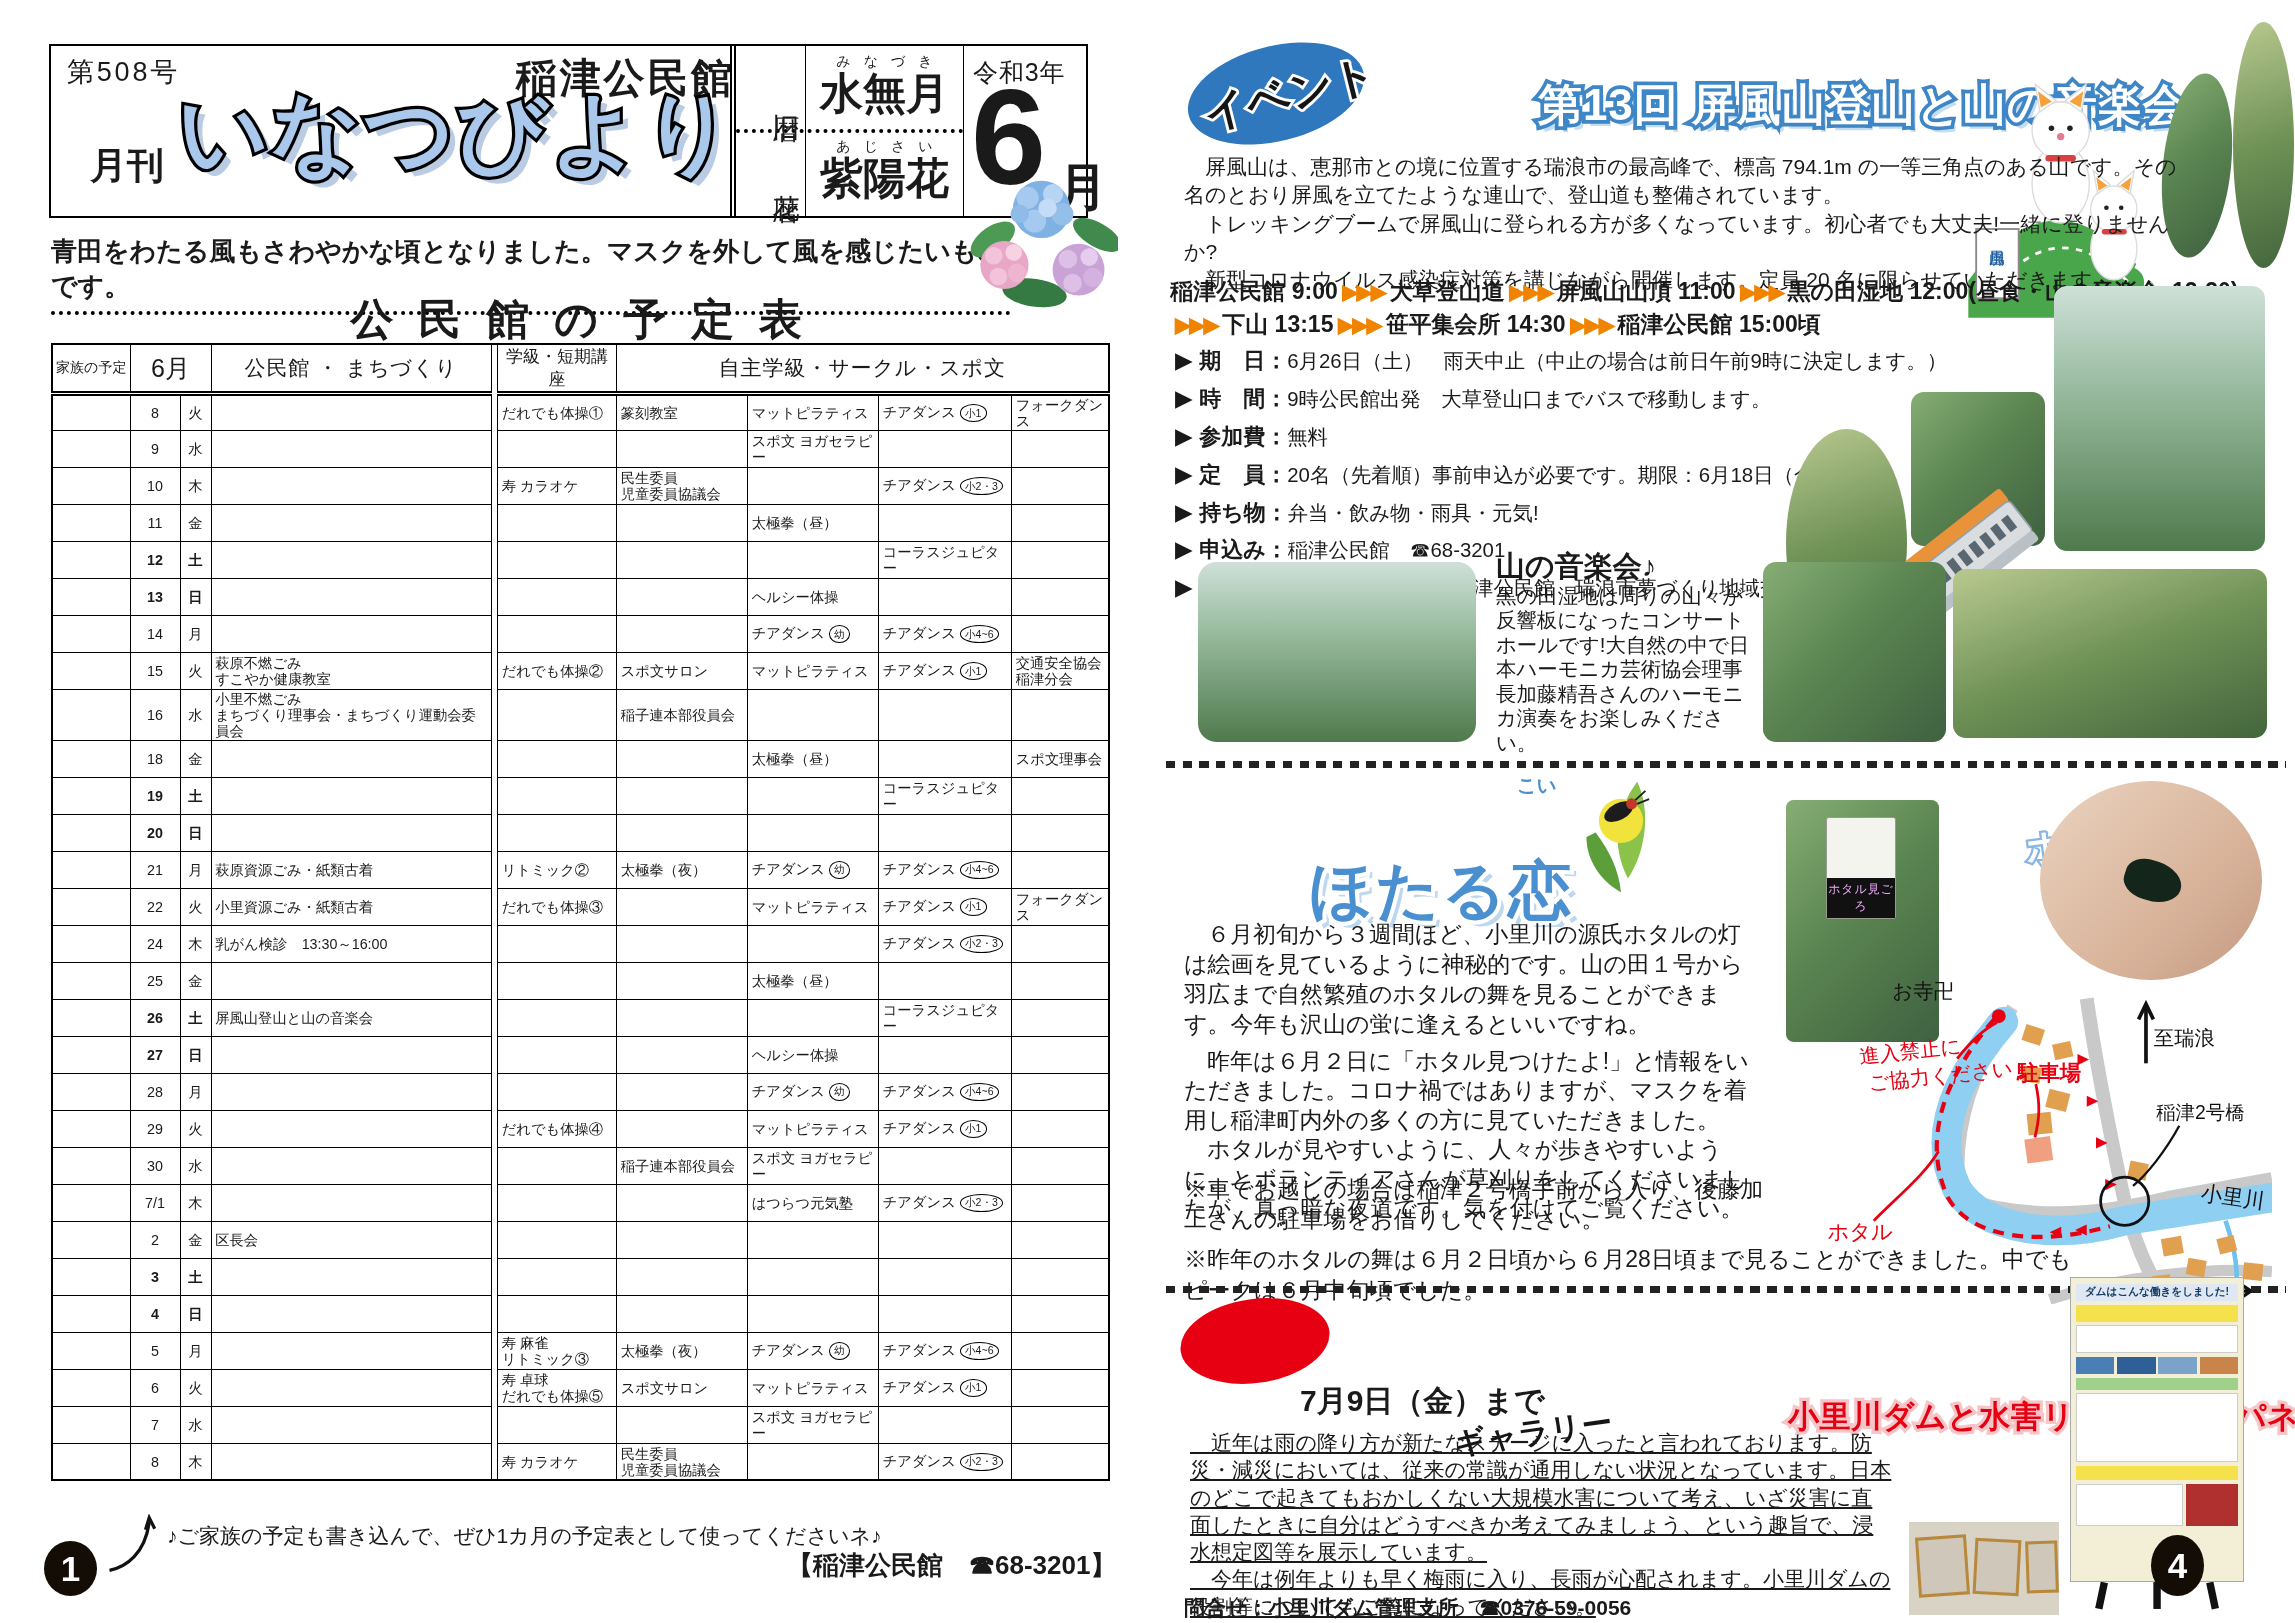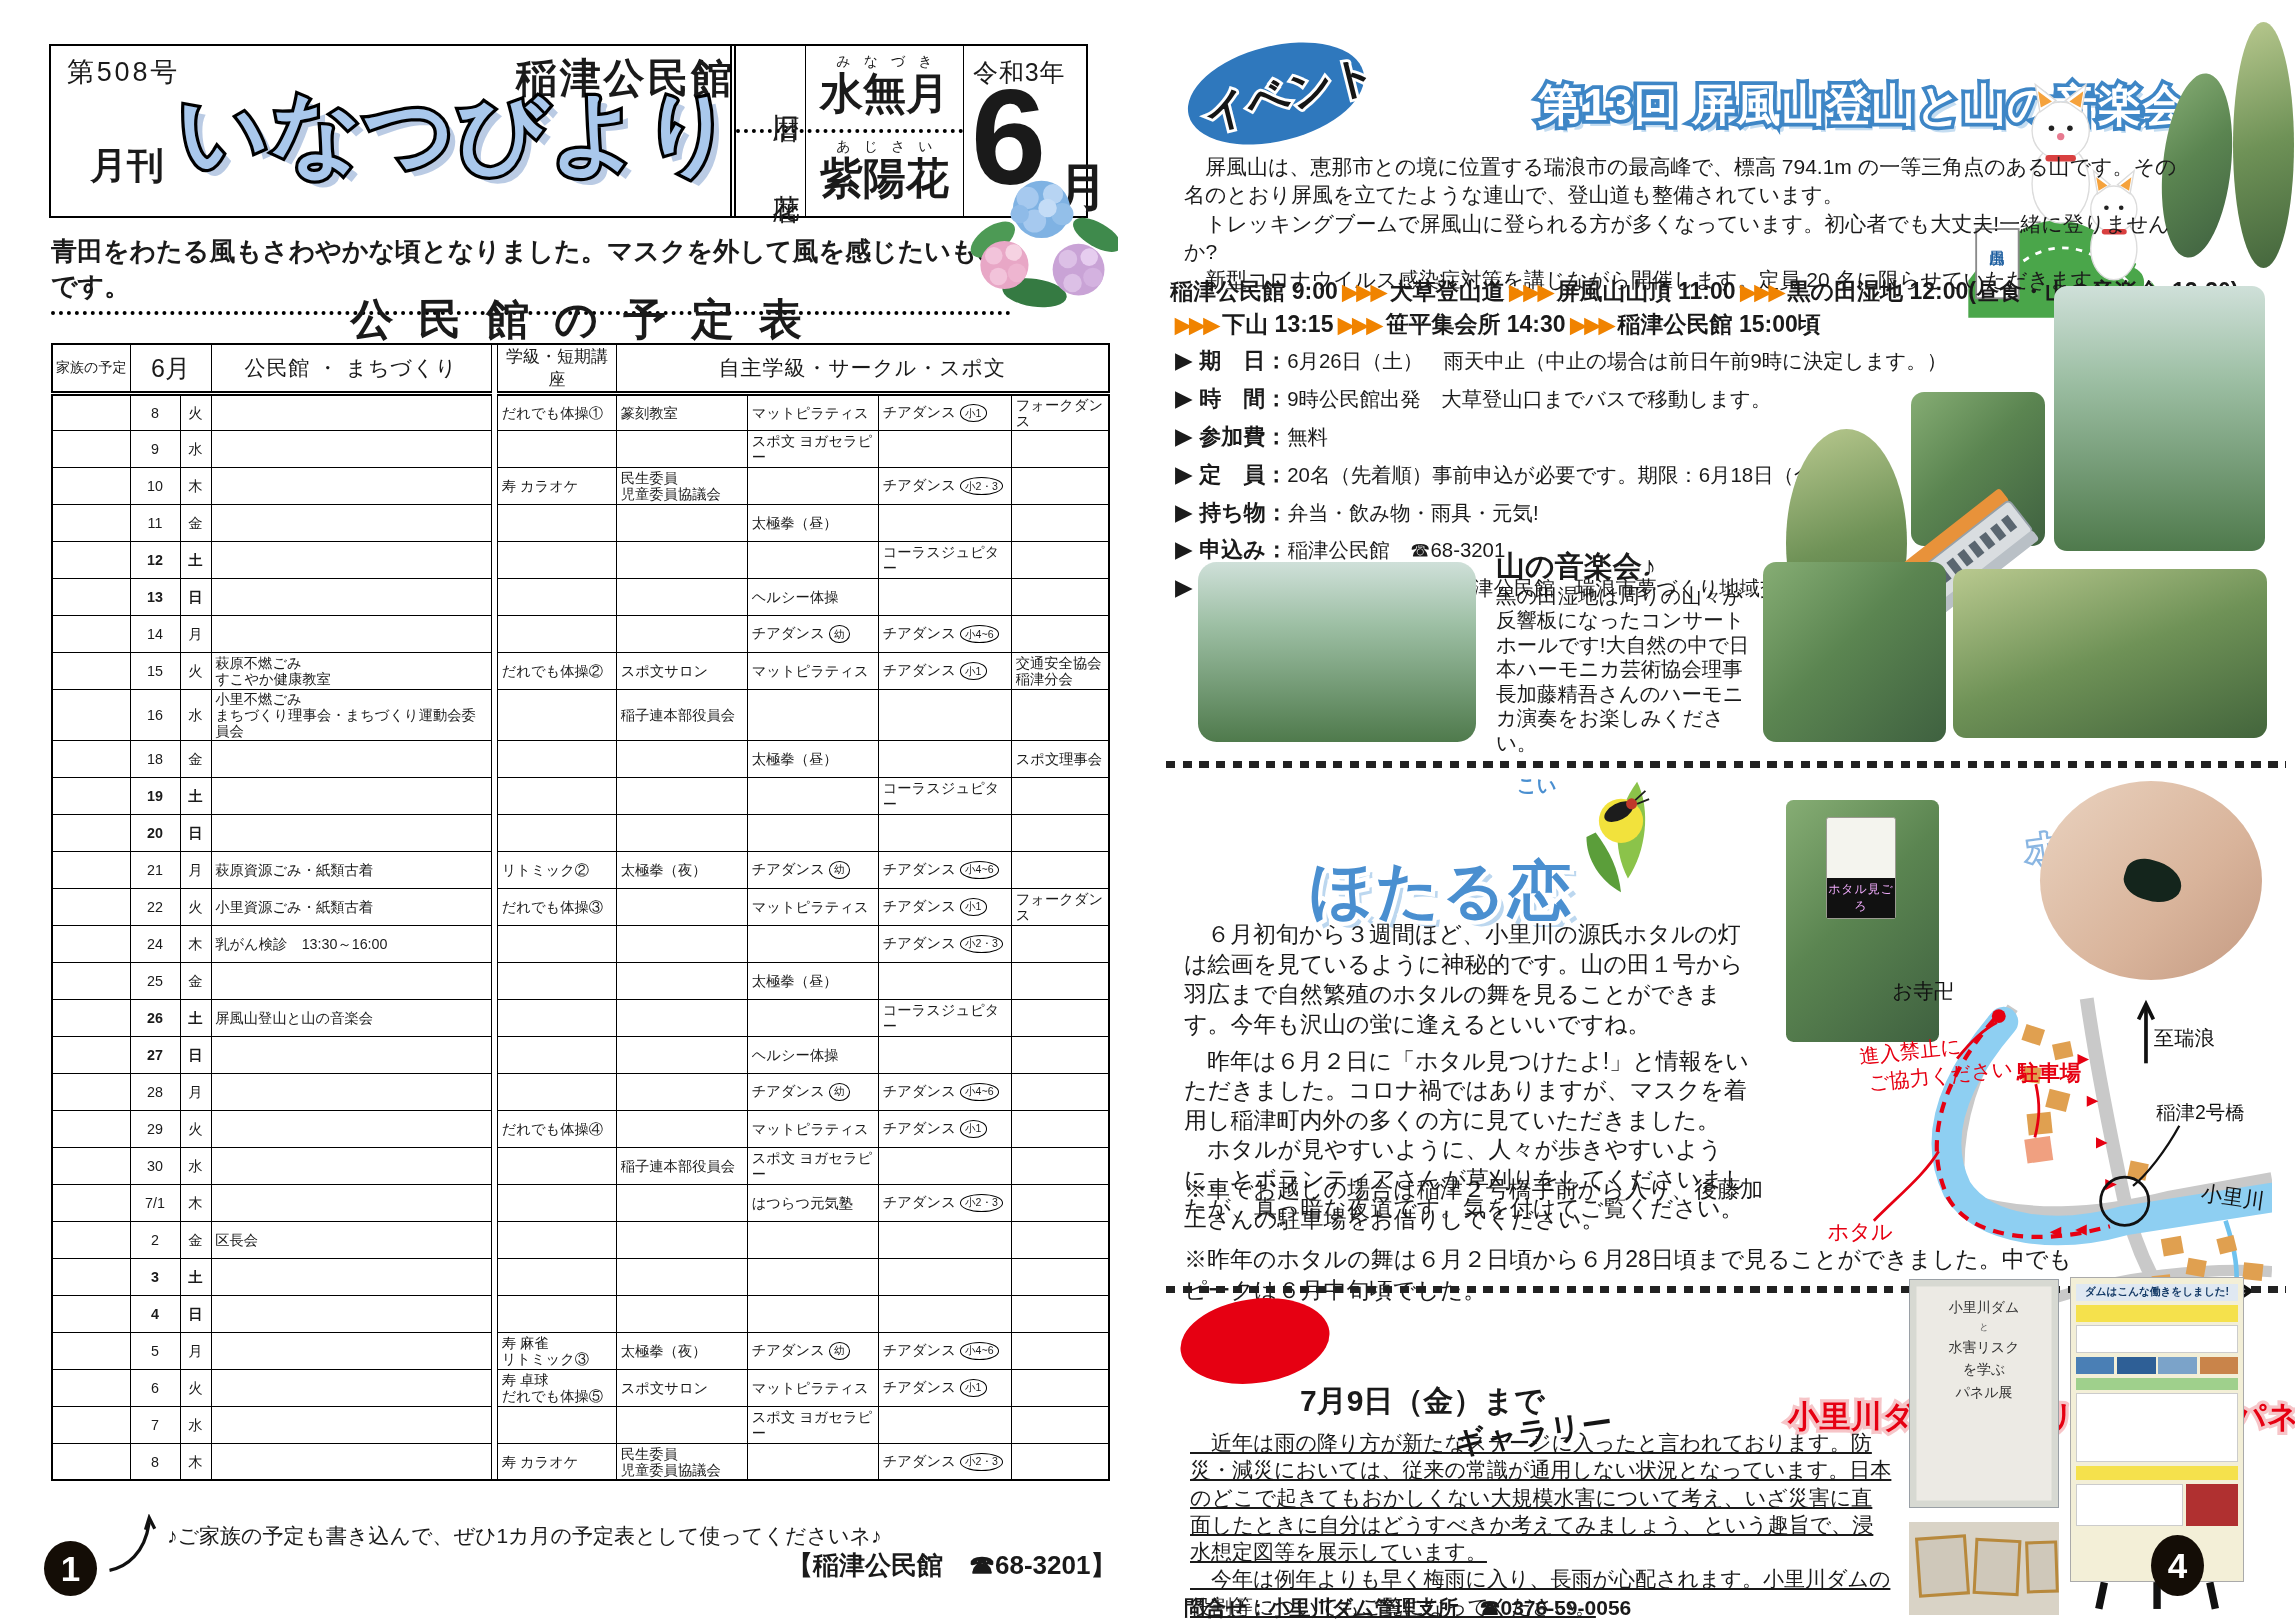--- a/index.html
+++ b/index.html
@@ -773,29 +773,20 @@
     <div class="abs g-ellipse"></div>
     <div class="abs g-badge ot ot-badge-dark" data-text="ギャラリー">ギャラリー</div>
     <div class="abs g-title ot ot-gal" data-text="小里川ダムと水害リスクを学ぶパネル展">小里川ダムと水害リスクを学ぶパネル展</div>
     <div class="abs g-until">7月9日（金）まで</div>
     <div class="abs g-body">
       <p>　近年は雨の降り方が新たなステージに入ったと言われております。防災・減災においては、従来の常識が通用しない状況となっています。日本のどこで起きてもおかしくない大規模水害について考え、いざ災害に直面したときに自分はどうすべきか考えてみましょう、という趣旨で、浸水想定図等を展示しています。</p>
       <p>　今年は例年よりも早く梅雨に入り、長雨が心配されます。小里川ダムの役割等についてもご覧になってください。</p>
     </div>
     <div class="abs g-contact">問合せ：小里川ダム管理支所　☎0376-59-0056</div>
 
-    <div class="abs poster">
-      <div id="poster-lines">
-          <div class="poster-line">小里川ダム</div>
-          <div class="poster-line sm">と</div>
-          <div class="poster-line">水害リスク</div>
-          <div class="poster-line">を学ぶ</div>
-          <div class="poster-line">パネル展</div>
-        </div>
-    </div>
     <div class="abs frames">
       <div class="frame" style="left:8.3px; top:14px; width:51px; height:60px; transform:rotate(-4deg);"></div>
       <div class="frame" style="left:65px; top:16.7px; width:46px; height:56px; transform:rotate(3deg);"></div>
       <div class="frame" style="left:117px; top:19.4px; width:32px; height:52px; transform:rotate(-2deg);"></div>
     </div>
     <div class="abs panel">
       <div class="panel-title">ダムはこんな働きをしました!</div>
       <div class="pblock" style="background:#f5e14c;"></div>
       <div class="pblock" style="background:#fff; border:0.9px solid #ccc; height:28px;"></div>
       <div class="pblock" style="display:flex; gap:2.8px;">

